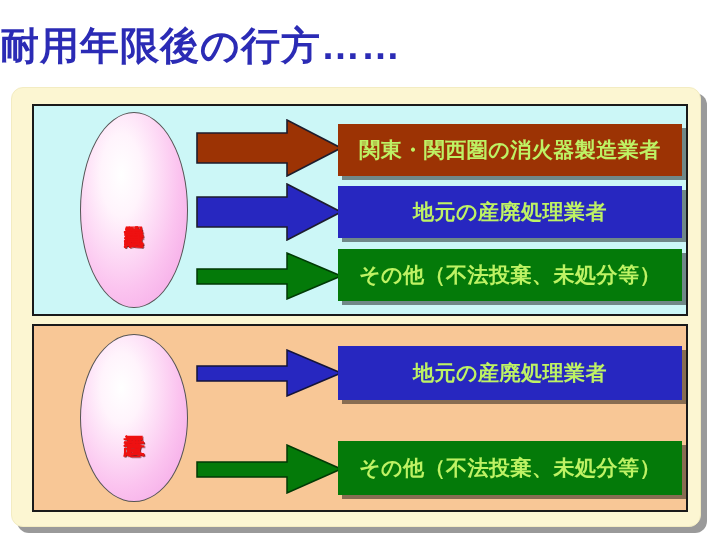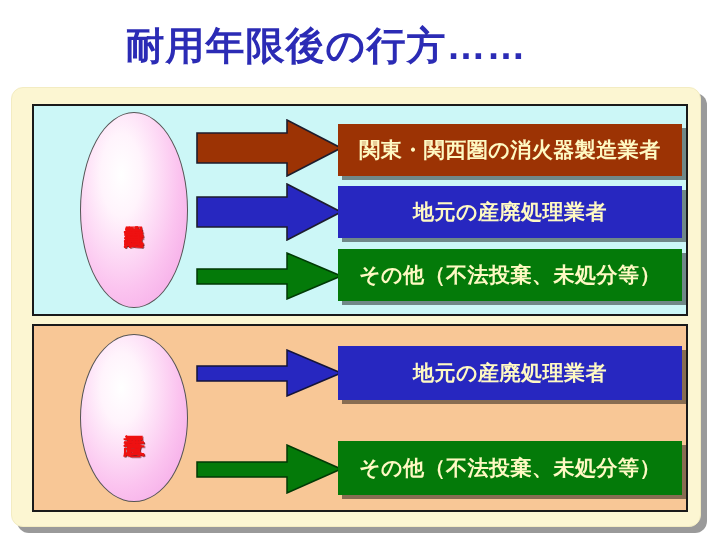--- a/index.html
+++ b/index.html
@@ -14,21 +14,21 @@
     overflow: hidden;
     position: relative;
   }
 
   
   #slide-title {
     position: absolute;
     left: 0;
     top: 26px;
     width: 652px;
-    text-align: center;
+    text-align: left;
     font-size: 39px;
     font-weight: bold;
     color: #2b2bb5;
     letter-spacing: 1px;
     line-height: 1;
     white-space: nowrap;
   }
 
   
   #frame-shadow {
@@ -119,21 +119,21 @@
     position: absolute;
   }
   .arrow svg { display: block; }
 
   
   .dest-box {
     position: absolute;
     display: flex;
     align-items: center;
     justify-content: center;
-    color: #fef9c3;
+    color: #bef264;
     font-weight: bold;
     font-size: 21px;
     letter-spacing: 0.5px;
     box-shadow: 4px 4px 0 rgba(0,0,0,0.45);
     box-sizing: border-box;
     white-space: nowrap;
   }
   #box-maker      { left: 338px; top: 124px; width: 344px; height: 52px; background: #9c3304; }
   #box-waste-1    { left: 338px; top: 186px; width: 344px; height: 52px; background: #2727c0; }
   #box-other-1    { left: 338px; top: 249px; width: 344px; height: 52px; background: #047a09; }

